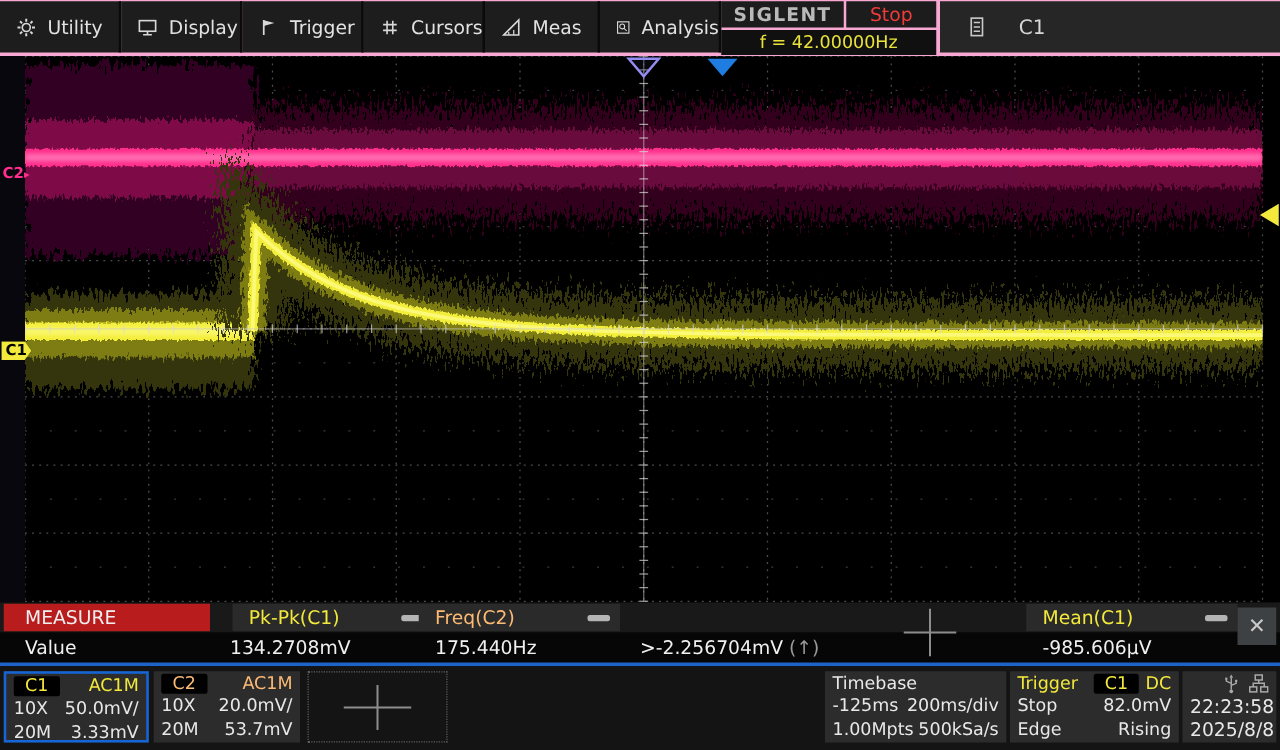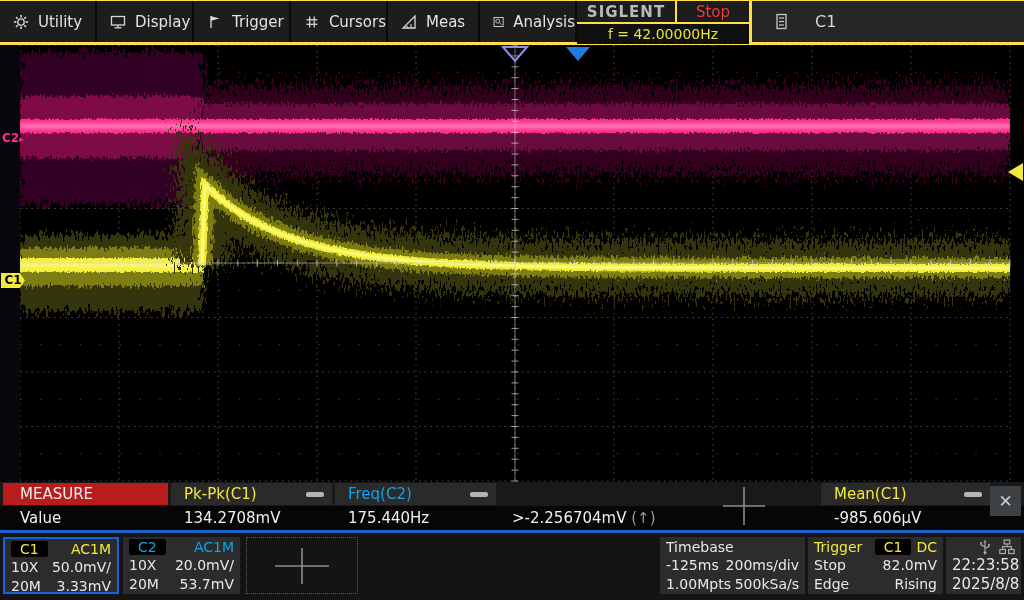--- a/index.html
+++ b/index.html
@@ -1,19 +1,19 @@
 <!DOCTYPE html>
 <html><head>
 <meta charset="utf-8">
 <style>
   html,body{margin:0;padding:0;background:#000;}
   .scope{position:relative;width:1024px;height:600px;background:#000;overflow:hidden;
          font-family:"DejaVu Sans","Liberation Sans",sans-serif;color:#e6e6e6;}
   
-  .topbar{position:absolute;left:0;top:0;width:1024px;height:45px;background:#fde047;display:flex;}
+  .topbar{position:absolute;left:0;top:0;width:1024px;height:45px;background:#f9a8d4;display:flex;}
   .menu-item{width:97px;height:41px;margin-top:1px;background:#1d1d1d;border-right:2px solid #0a0a0a;
              display:flex;align-items:center;gap:9px;padding-left:13px;box-sizing:border-box;cursor:default;}
   .menu-item span{font-size:15px;color:#e2e2e2;}
   .brand-block{width:172px;height:43px;margin-top:1px;display:flex;flex-direction:column;}
   .brand-row{display:flex;height:21px;}
   .brand-logo{width:98px;background:#1c1c1c;color:#b9b9b9;font-weight:bold;font-size:15px;
               letter-spacing:1px;display:flex;align-items:center;justify-content:center;}
   .acq-status{flex:1;background:#1c1c1c;margin-left:2px;color:#f23a3a;font-size:15px;
               display:flex;align-items:center;justify-content:center;}
   .freq-row{height:20px;margin-top:2px;background:#101010;color:#e8e23a;font-size:14px;
@@ -37,21 +37,21 @@
   .measure{position:absolute;left:0;top:482px;width:1024px;height:48px;background:#0a0a0a;}
   .m-head{position:absolute;left:0;top:0;width:1024px;height:24px;background:#191919;}
   .m-title{position:absolute;left:3px;top:1px;width:165px;height:22px;background:#b91c1c;
            font-size:15px;color:#efefef;line-height:22px;padding-left:17px;box-sizing:border-box;}
   .m-box{position:absolute;top:1px;height:22px;background:#2a2a2a;font-size:15px;line-height:22px;
          padding-left:13px;box-sizing:border-box;}
   .m-box .minus{position:absolute;right:8px;top:9px;width:18px;height:5px;background:#b4b4b4;border-radius:2px;}
   .m-val-row{position:absolute;left:0;top:24px;width:1024px;height:24px;background:#060606;}
   .m-val{position:absolute;top:0;font-size:15px;color:#f0f0f0;line-height:24px;}
   .m-flag{color:#9a9a9a;}
-  .ch-c1{color:#f3e93c;} .ch-c2{color:#0ea5e9;}
+  .ch-c1{color:#f3e93c;} .ch-c2{color:#fdba74;}
   .m-close{position:absolute;right:3px;top:4px;width:31px;height:30px;background:#3e4144;color:#c9c9c9;
            font-size:17px;text-align:center;line-height:30px;}
   .m-plus{position:absolute;left:721px;top:3px;}
   .blue-sep{position:absolute;left:0;top:530px;width:1024px;height:3px;background:#1e63c8;}
   
   .bottombar{position:absolute;left:0;top:533px;width:1024px;height:67px;background:#141414;}
   .bbox{position:absolute;top:4px;height:57px;background:#2c2c2c;box-sizing:border-box;
         font-size:14px;color:#e8e8e8;padding:1px 6px;}
   .bbox .row{display:flex;justify-content:space-between;align-items:center;height:18.3px;}
   .chip{background:#000;padding:0 9px;border-radius:2px;font-size:14px;}
@@ -317,21 +317,21 @@
         <path d="M1023,118 L1023,136 L1008,127 Z" fill="#f3e93c"></path>
       </svg>
     <div class="left-strip"></div>
     <div class="ch-label c2-label"><span>C2</span><span class="arr">▸</span></div>
     <div class="ch-label c1-label">C1</div>
   </div>
 
   <section class="measure">
     <div class="m-head">
       <div class="m-title">MEASURE</div>
-      <div class="m-box ch-c1" style="left:171px;width:161px">
+      <div class="m-box ch-c1" style="left:186px;width:161px">
         <span>Pk-Pk(C1)</span>
         <span class="minus"></span>
       </div>
       <div class="m-box ch-c2" style="left:335px;width:161px">
         <span>Freq(C2)</span>
         <span class="minus"></span>
       </div>
       <div class="m-box ch-c1" style="left:821px;width:169px">
         <span>Mean(C1)</span>
         <span class="minus"></span>

